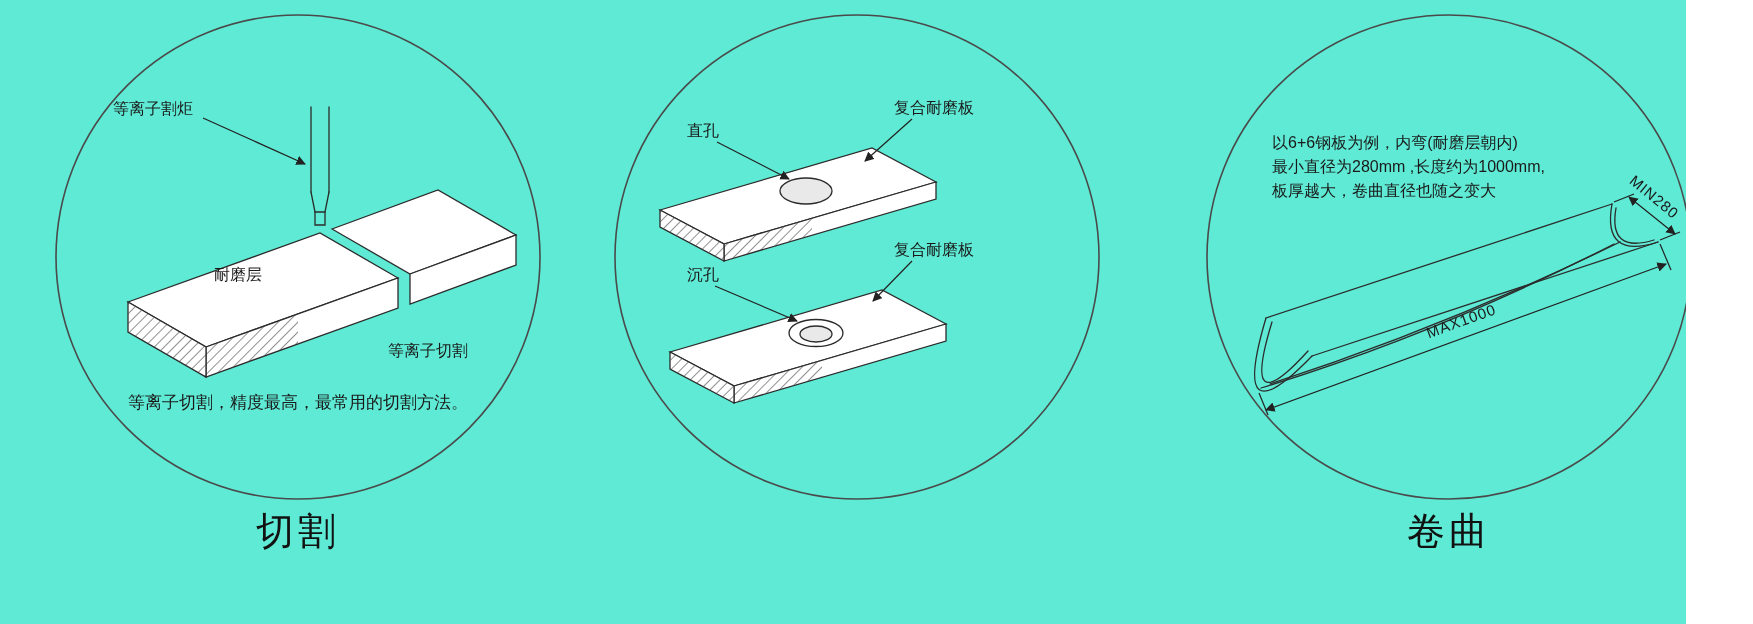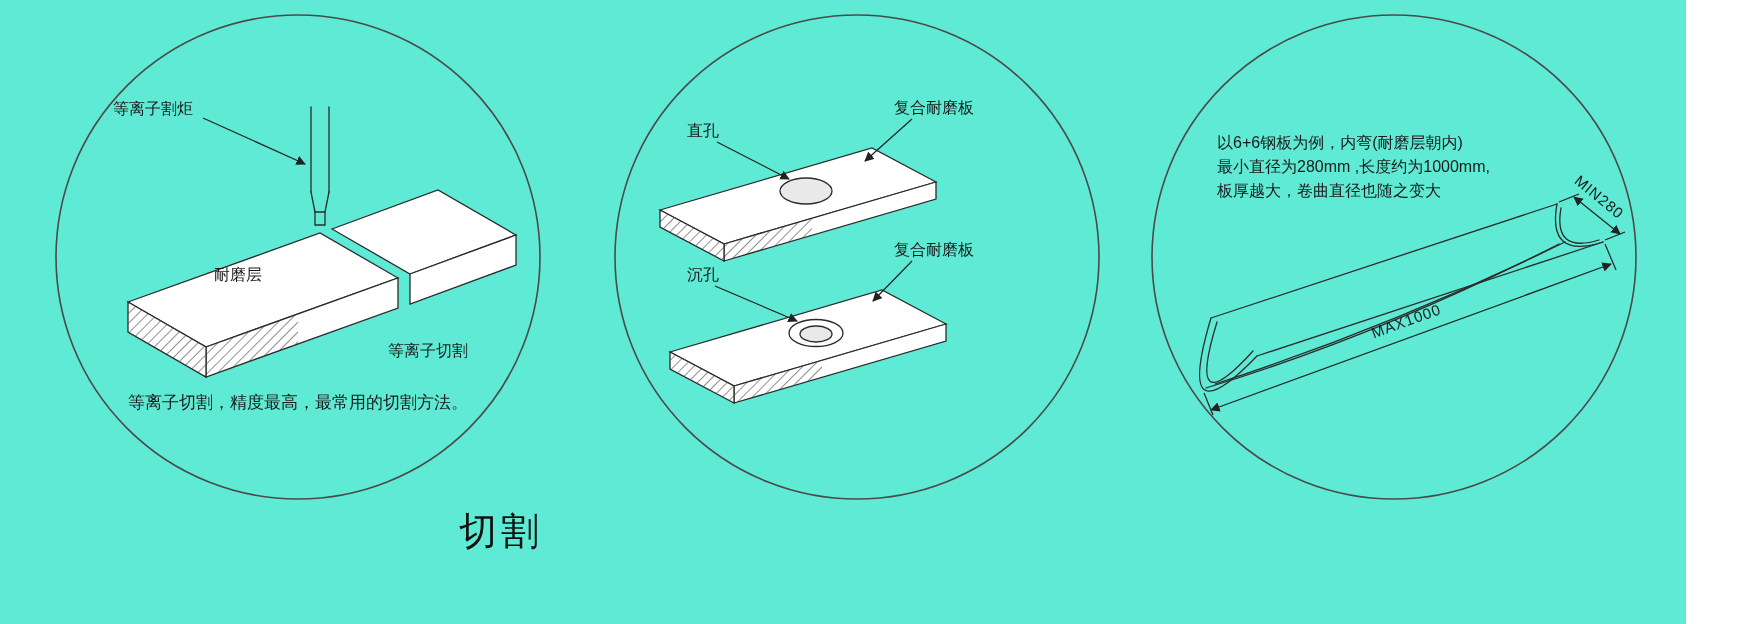--- a/index.html
+++ b/index.html
@@ -1,21 +1,21 @@
 <!DOCTYPE html>
 <html><head>
 <meta charset="utf-8">
 <style>
   * { margin:0; padding:0; box-sizing:border-box; }
   html,body { background:#ffffff; }
   body { font-family:"Liberation Sans","DejaVu Sans",sans-serif; }
   .stage { position:relative; width:1686px; height:624px; background:#5eead4; overflow:hidden; }
   .panel { position:absolute; top:12px; width:490px; }
   .panel svg { display:block; }
-  .caption { margin-top:4px; text-align:right; font-size:38px; color:#111; letter-spacing:4px; }
+  .caption { margin-top:4px; text-align:center; font-size:38px; color:#111; letter-spacing:4px; }
   svg text { fill:#1a1a1a; font-family:"Liberation Sans","DejaVu Sans",sans-serif; }
   .ring { fill:none; stroke:#4a4a4a; stroke-width:1.6; }
   .ln  { stroke:#2b2b2b; stroke-width:1.3; fill:none; stroke-linecap:round; }
   .fw  { fill:#ffffff; stroke:#2b2b2b; stroke-width:1.3; }
   .hol { fill:#e9e9e9; stroke:#2b2b2b; stroke-width:1.3; }
   .ldr { stroke:#222; stroke-width:1.2; fill:none; }
   .lbl { font-size:16px; }
   .dimt { font-size:15px; letter-spacing:1px; }
 </style>
 </head>
@@ -107,21 +107,21 @@
       </g>
 
       <text class="lbl" x="75" y="268">沉孔</text>
       <line class="ldr" x1="103" y1="274" x2="185" y2="309" marker-end="url(#ar2)"></line>
 
       <text class="lbl" x="282" y="243">复合耐磨板</text>
       <line class="ldr" x1="300" y1="249" x2="261" y2="289" marker-end="url(#ar2)"></line>
     </svg>
   </div>
 
-  <div class="panel" style="left:1149px;">
+  <div class="panel" style="left:1204px;">
     <svg viewBox="0 0 490 490" width="490" height="490">
       <defs>
         <marker id="ar3" viewBox="0 0 10 10" refX="9" refY="5" markerWidth="8" markerHeight="8" orient="auto-start-reverse">
           <path d="M0,0 L10,5 L0,10 z" fill="#222"></path>
         </marker>
       </defs>
 
       <circle class="ring" cx="245" cy="245" r="242"></circle>
 
       <text x="68" y="136" font-size="16">以6+6钢板为例，内弯(耐磨层朝内)</text>
@@ -146,15 +146,16 @@
         <text class="dimt" transform="translate(447,189) rotate(39.5)" text-anchor="middle">MIN280</text>
       </g>
 
       <g>
         <line class="ldr" x1="55" y1="381" x2="64" y2="403"></line>
         <line class="ldr" x1="456" y1="232" x2="467" y2="258"></line>
         <line class="ldr" x1="62" y1="398" x2="462" y2="252" marker-start="url(#ar3)" marker-end="url(#ar3)"></line>
         <text class="dimt" transform="translate(259,314) rotate(-20)" text-anchor="middle">MAX1000</text>
       </g>
     </svg>
+    <div class="caption">卷曲</div>
   </div>
 
 </div>
 
 </body></html>

